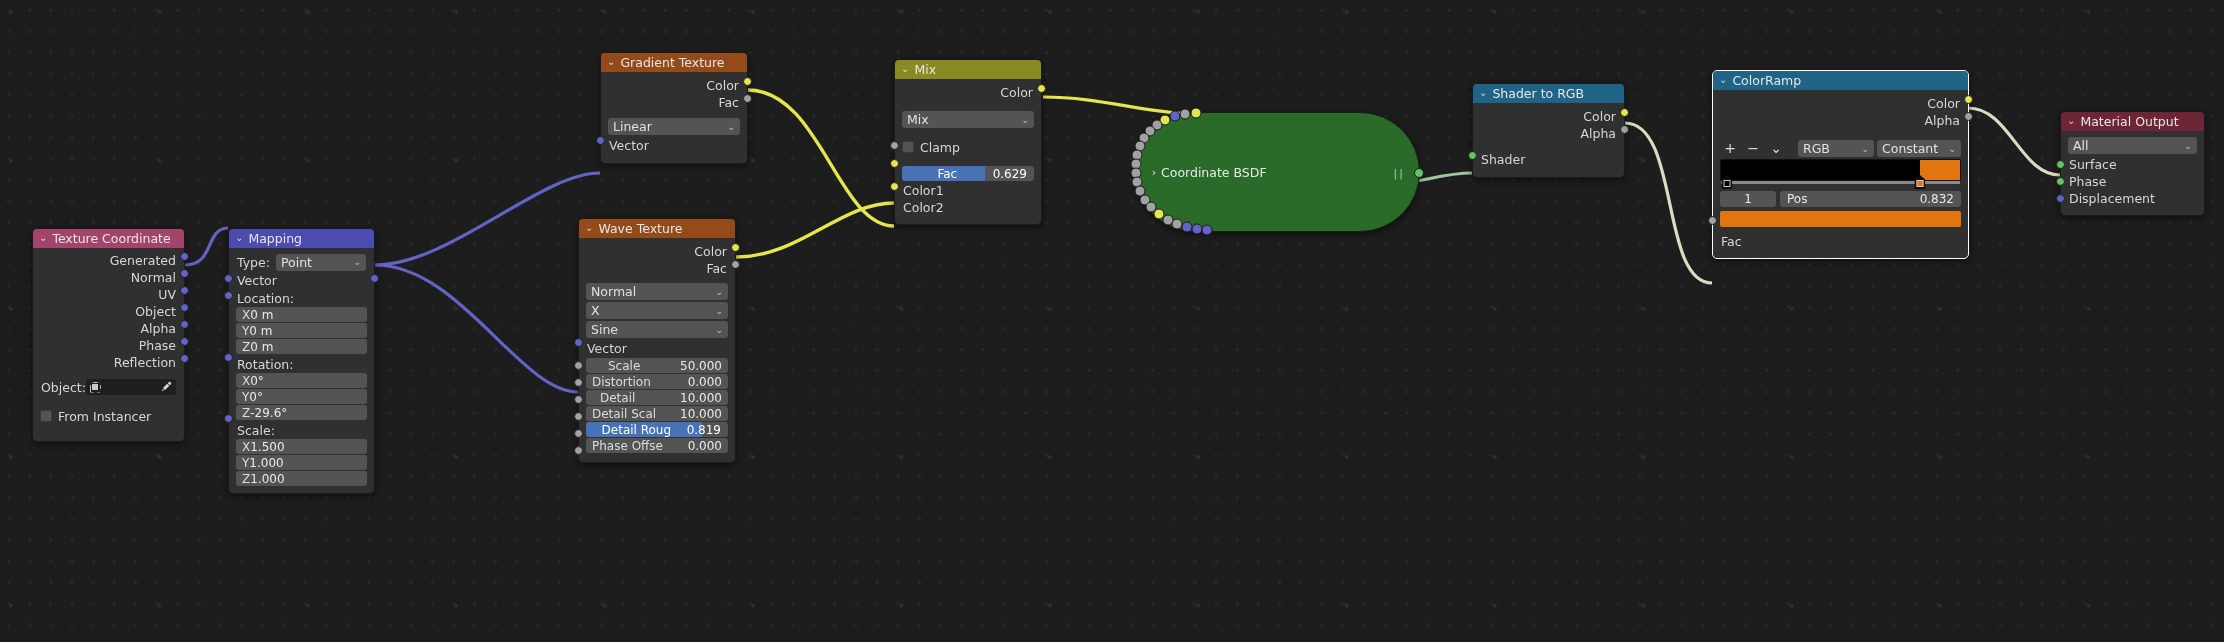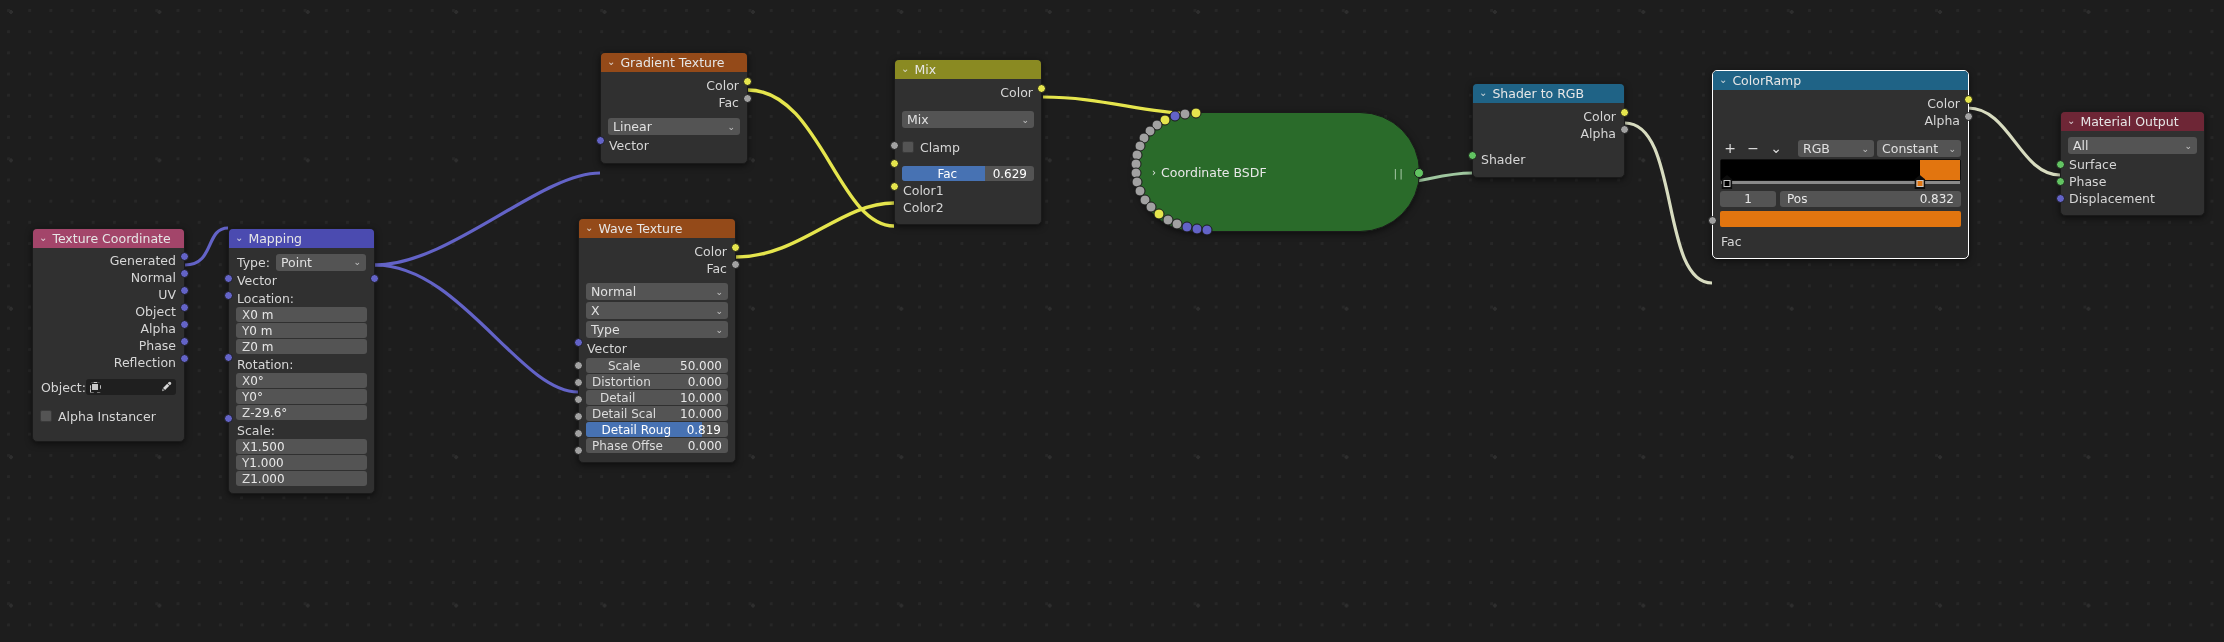--- a/index.html
+++ b/index.html
@@ -217,21 +217,21 @@
           <span class="objicon"></span>
           <svg class="eyedrop" viewBox="0 0 16 16">
             <path d="M11.5 1.6 a2 2 0 0 1 2.9 2.9 l-1.3 1.3 -2.9-2.9z" fill="#cfcfcf"></path>
             <path d="M9.6 3.6 l2.8 2.8 -5.6 5.6 -2.8-2.8z" fill="#d7d7d7"></path>
             <path d="M3.4 10 l2.6 2.6 -3.4 1 z" fill="#9a9a9a"></path>
           </svg>
         </span>
       </div>
       <div class="checkrow">
         <span class="checkbox"></span>
-        <span>Alpha Instancer</span>
+        <span>From Instancer</span>
       </div>
 
       <span class="sock violet" style="right:-5px; top:4px;"></span>
       <span class="sock violet" style="right:-5px; top:21px;"></span>
       <span class="sock violet" style="right:-5px; top:38px;"></span>
       <span class="sock violet" style="right:-5px; top:55px;"></span>
       <span class="sock violet" style="right:-5px; top:72px;"></span>
       <span class="sock violet" style="right:-5px; top:89px;"></span>
       <span class="sock violet" style="right:-5px; top:106px;"></span>
     </div>
@@ -330,21 +330,21 @@
       <div style="height:4px"></div>
       <div class="dropdown">
         <span class="lbl">Normal</span>
         <span class="chev">⌄</span>
       </div>
       <div class="dropdown">
         <span class="lbl">X</span>
         <span class="chev">⌄</span>
       </div>
       <div class="dropdown">
-        <span class="lbl">Type</span>
+        <span class="lbl">Sine</span>
         <span class="chev">⌄</span>
       </div>
       <div class="rowlabel">Vector</div>
       <div class="field" style="padding-left:22px;">
         <span class="k">Scale</span>
         <span class="v">50.000</span>
       </div>
       <div class="field">
         <span class="k">Distortion</span>
         <span class="v">0.000</span>

